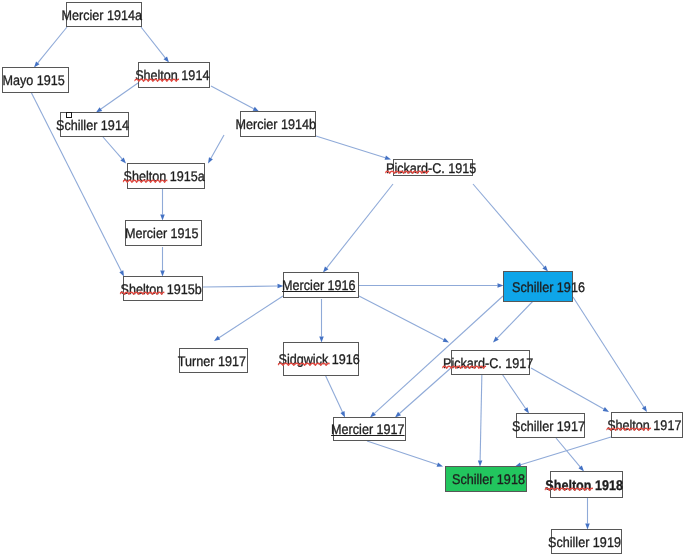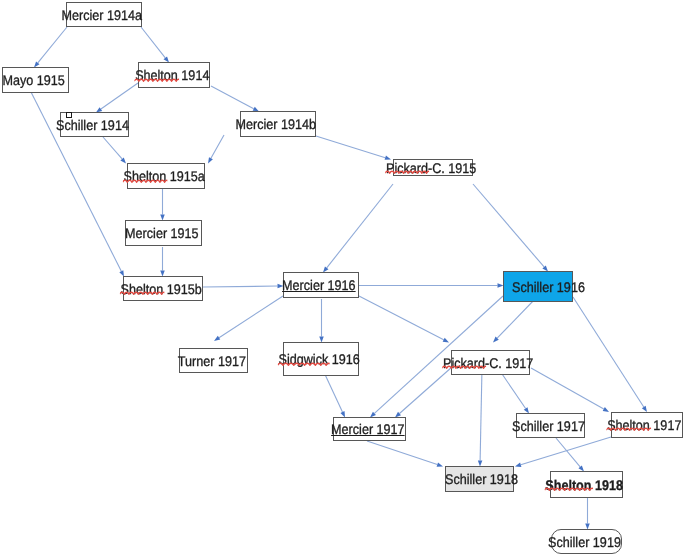--- a/index.html
+++ b/index.html
@@ -266,27 +266,27 @@
       <div class="node" style="left: 516px; top: 413px; width: 69px; height: 25px; border-color: rgb(87, 87, 87); background: rgb(255, 255, 255); color: rgb(30, 30, 30);">
         <span class="node-label">Schiller 1917</span>
       </div>
       <div class="node" style="left: 611px; top: 411.5px; width: 71.5px; height: 26px; border-color: rgb(87, 87, 87); background: rgb(255, 255, 255); color: rgb(30, 30, 30);">
         <span class="node-label"><span class="sq">Shelton<span class="wave">
               <svg preserveAspectRatio="none" viewBox="0 0 40 4.6">
                 <path d="M0 3.9 Q2.08 0.50 4.15 3.90 Q6.23 0.50 8.30 3.90 Q10.38 0.50 12.45 3.90 Q14.53 0.50 16.60 3.90 Q18.68 0.50 20.75 3.90 Q22.82 0.50 24.90 3.90 Q26.97 0.50 29.05 3.90 Q31.12 0.50 33.20 3.90 Q35.27 0.50 37.35 3.90 Q39.42 0.50 41.50 3.90 Q43.57 0.50 45.65 3.90 Q47.72 0.50 49.80 3.90" fill="none" stroke="#e24a42" stroke-width="1.3"></path>
               </svg>
             </span></span><span> 1917</span></span>
       </div>
-      <div class="node" style="left: 445px; top: 466px; width: 69px; height: 26px; border-color: rgb(87, 87, 87); background: #e5e5e5; color: rgb(30, 30, 30); padding-left: 8px;">
+      <div class="node" style="left: 445px; top: 466px; width: 82px; height: 26px; border-color: rgb(87, 87, 87); background: #22c55e; color: rgb(30, 30, 30); padding-left: 8px;">
         <span class="node-label">Schiller 1918</span>
       </div>
       <div class="node" style="left: 550px; top: 471px; width: 73px; height: 27px; border-color: rgb(87, 87, 87); background: rgb(255, 255, 255); color: rgb(30, 30, 30); font-weight: bold;">
         <span class="node-label"><span class="sq">Shelton<span class="wave">
               <svg preserveAspectRatio="none" viewBox="0 0 40 4.6">
                 <path d="M0 3.9 Q2.08 0.50 4.15 3.90 Q6.23 0.50 8.30 3.90 Q10.38 0.50 12.45 3.90 Q14.53 0.50 16.60 3.90 Q18.68 0.50 20.75 3.90 Q22.82 0.50 24.90 3.90 Q26.97 0.50 29.05 3.90 Q31.12 0.50 33.20 3.90 Q35.27 0.50 37.35 3.90 Q39.42 0.50 41.50 3.90 Q43.57 0.50 45.65 3.90 Q47.72 0.50 49.80 3.90" fill="none" stroke="#e24a42" stroke-width="1.3"></path>
               </svg>
             </span></span><span> 1918</span></span>
       </div>
-      <div class="node" style="left: 551px; top: 529px; width: 71px; height: 25px; border-color: rgb(87, 87, 87); background: rgb(255, 255, 255); color: rgb(30, 30, 30); border-radius: 10px;">
+      <div class="node" style="left: 551px; top: 529px; width: 71px; height: 25px; border-color: rgb(87, 87, 87); background: rgb(255, 255, 255); color: rgb(30, 30, 30);">
         <span class="node-label">Schiller 1919</span>
       </div>
     </div>
 </div>
 
 </body></html>

